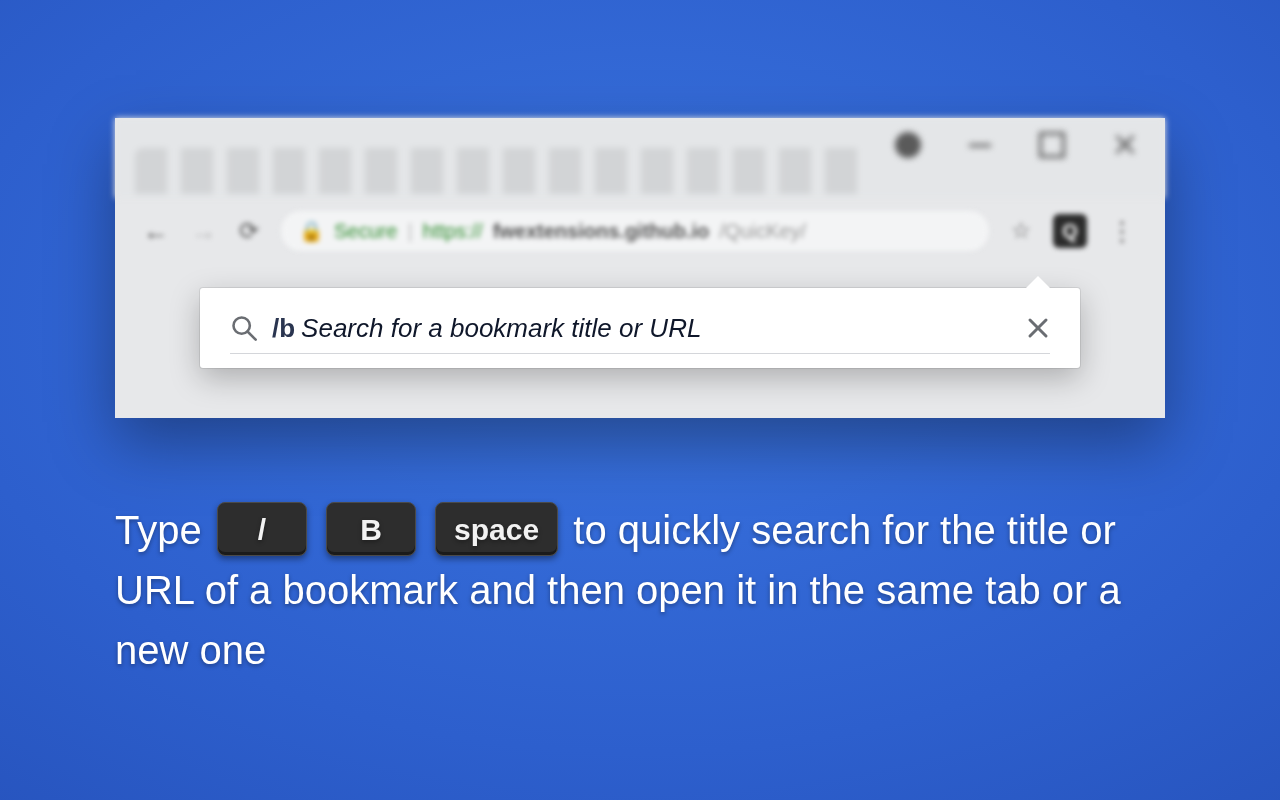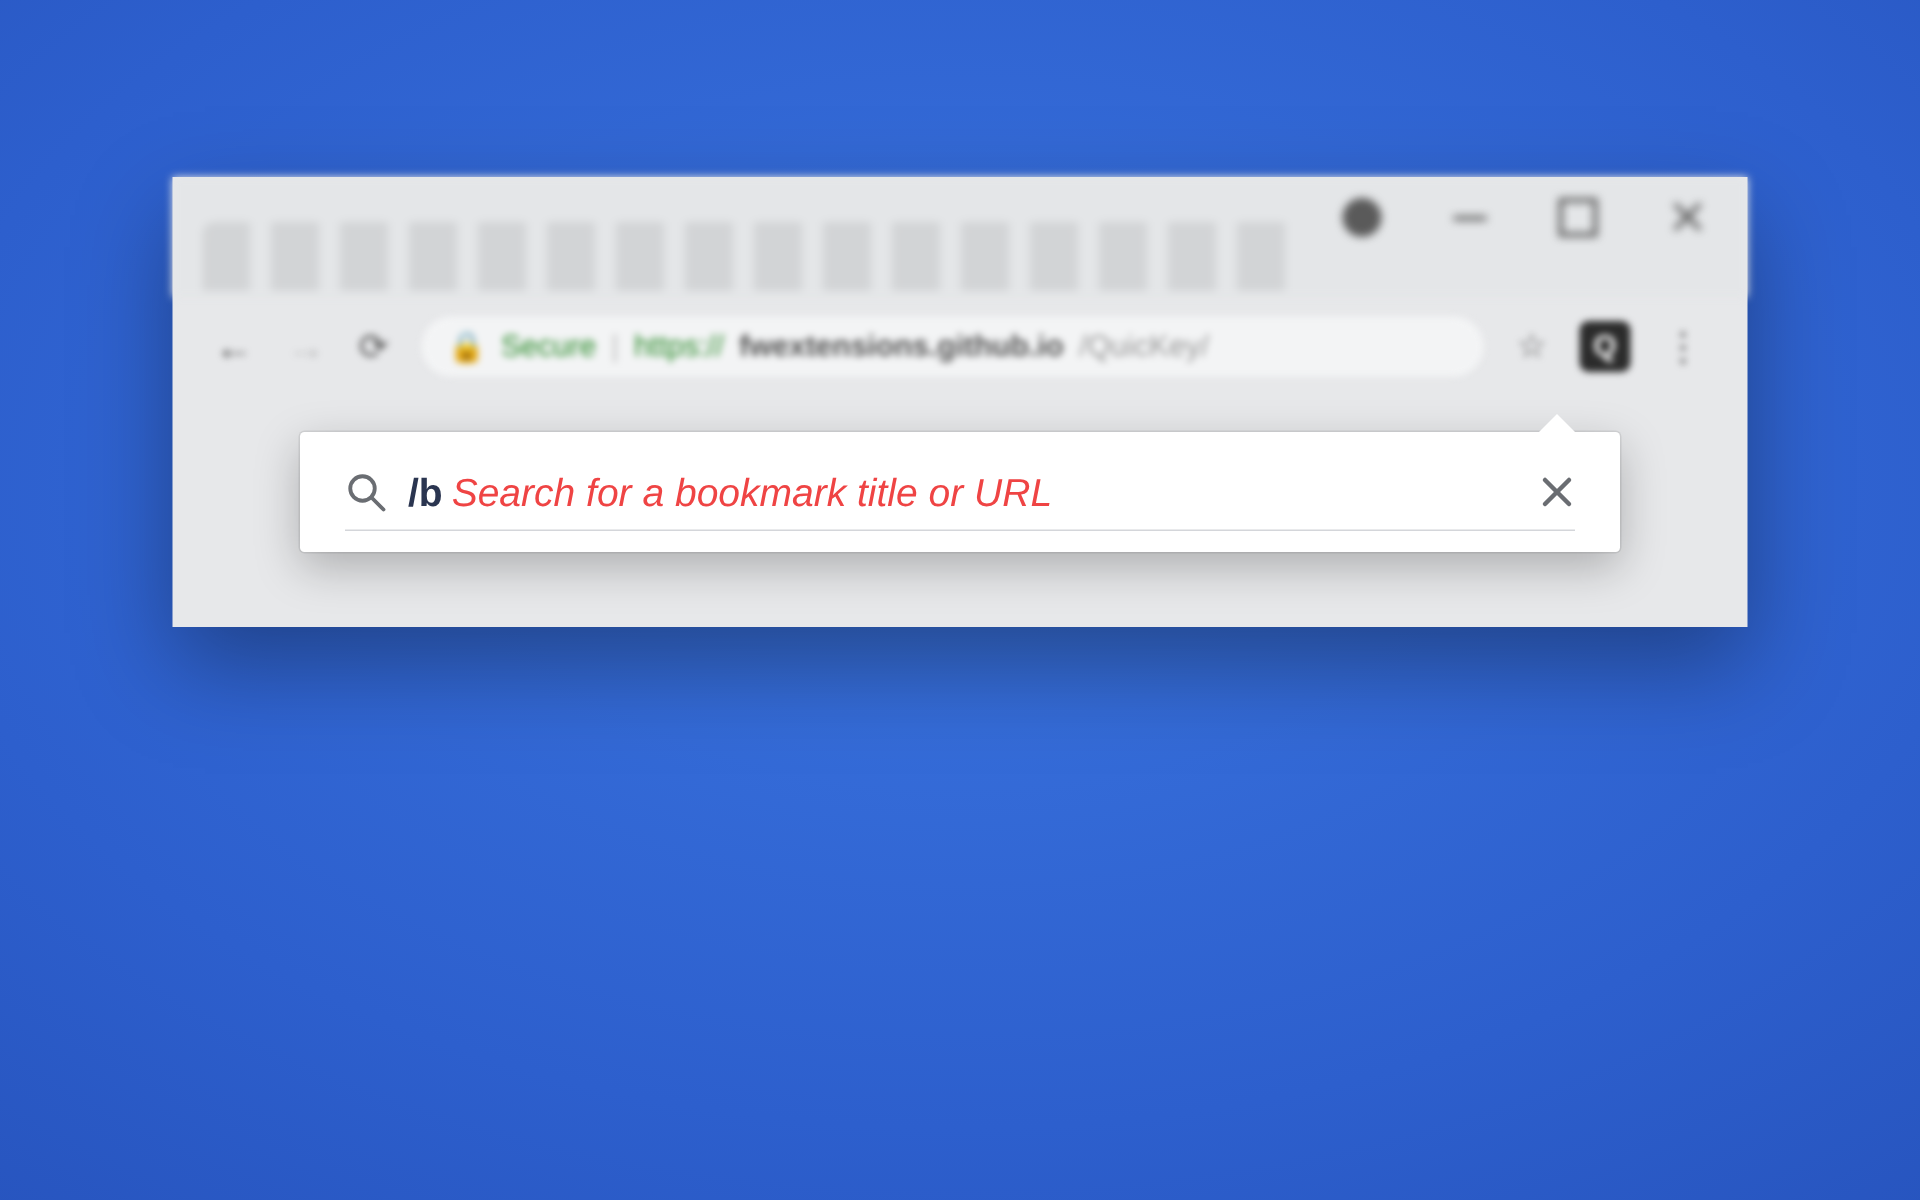--- a/index.html
+++ b/index.html
@@ -129,21 +129,21 @@
     border-bottom-color:#ffffff;
     border-top:none;
   }
   .popup .mag{
     width:28px;height:28px;color:#6a6d72;flex:none;
   }
   .popup .prefix{
     font-weight:700;font-size:26px;color:#2a3550;margin:0 6px 0 14px;
   }
   .popup .placeholder{
-    font-size:26px;color:#ef4444;font-style:italic;flex:1;
+    font-size:26px;color:#0f172a;font-style:italic;flex:1;
     white-space:nowrap;overflow:hidden;
   }
   .popup .clear{
     width:24px;height:24px;color:#6a6d72;flex:none;
   }
   .popup-underline{
     position:absolute;left:30px;right:30px;bottom:14px;height:1px;
     background:#d4d6da;
   }
 
@@ -218,14 +218,21 @@
       <span class="prefix">/b</span>
       <span class="placeholder">Search for a bookmark title or URL</span>
       <svg class="clear" viewBox="0 0 24 24">
         <line x1="4" y1="4" x2="20" y2="20" stroke="currentColor" stroke-width="3" stroke-linecap="round"></line>
         <line x1="20" y1="4" x2="4" y2="20" stroke="currentColor" stroke-width="3" stroke-linecap="round"></line>
       </svg>
       <div class="popup-underline"></div>
     </div>
   </div>
 
+  <div class="caption">
+    <span>Type </span>
+    <span class="kbd">/</span>
+    <span class="kbd">B</span>
+    <span class="kbd">space</span>
+    <span> to quickly search for the title or URL of a bookmark and then open it in the same tab or a new one</span>
+  </div>
 
 </div>
 
 </body></html>

